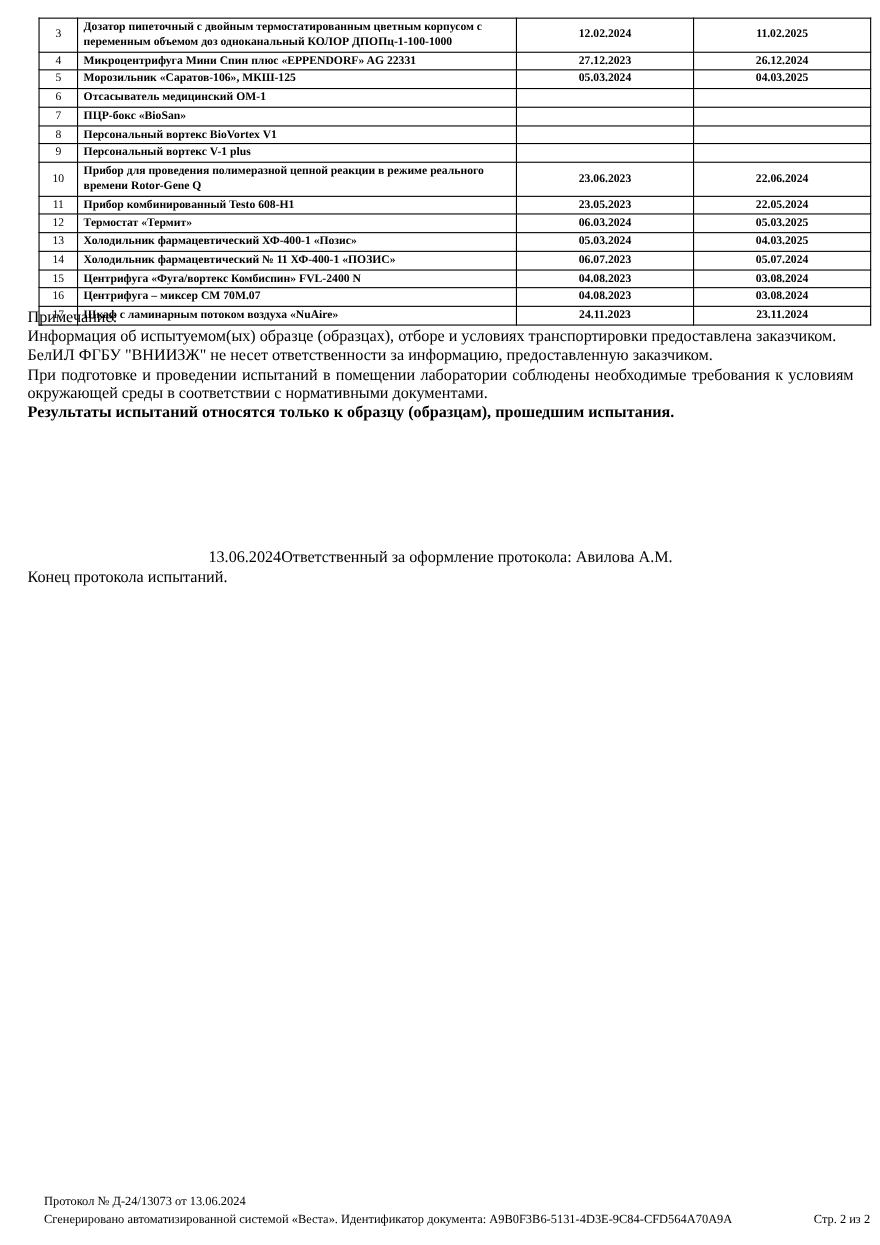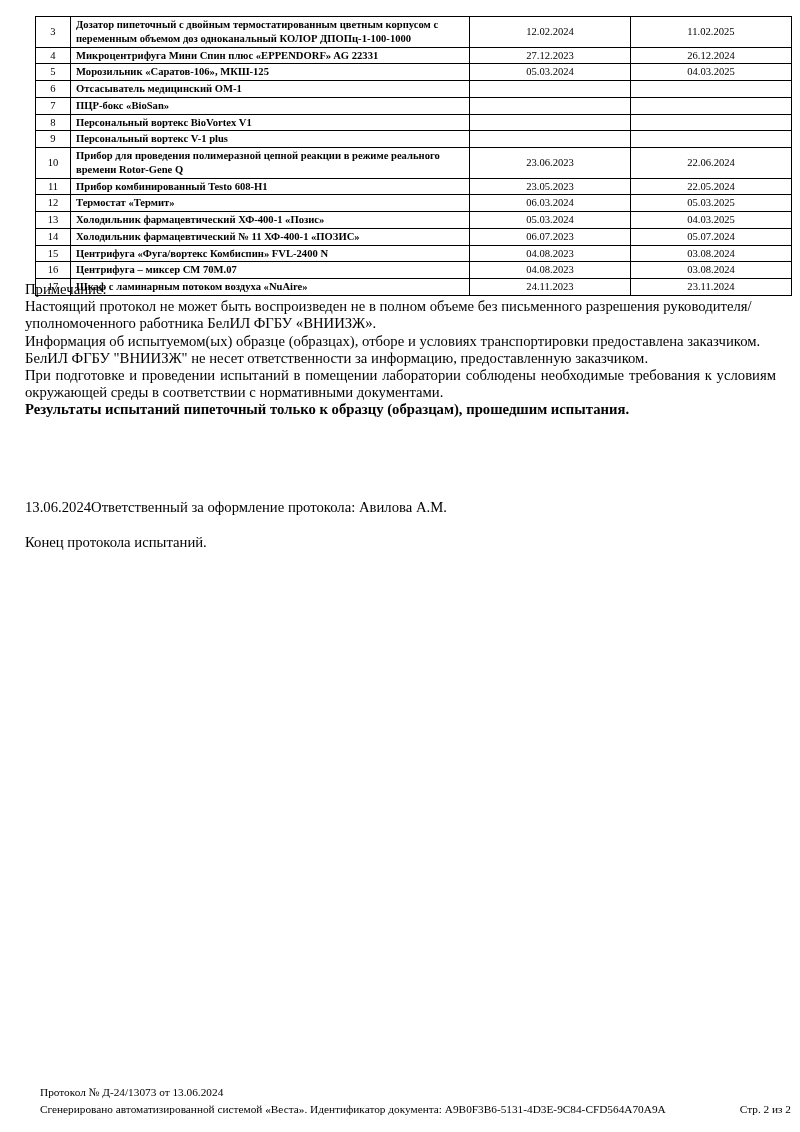--- a/index.html
+++ b/index.html
@@ -22,21 +22,21 @@
   }
   table.equip td {
     border: 1px solid #000;
     padding: 1px 5px;
     font-size: 10.6px;
     line-height: 1.3;
     vertical-align: middle;
   }
   td.c-num  { width: 24px;  text-align: center; font-size: 11px; padding: 1px 2px; }
   td.c-name { width: 388px; font-weight: bold; }
-  td.c-date { width: 150px; text-align: center; font-size: 11px; }
+  td.c-date { width: 150px; text-align: center; font-size: 11px; font-weight: bold; }
 
   
   .notes {
     position: absolute;
     left: 25px; top: 281px;
     width: 751px;
     font-size: 14.7px;
     line-height: 17.2px;
   }
   .notes p { margin: 0; }
@@ -44,22 +44,22 @@
   .p-bold { font-weight: bold; }
 
   
   .signoff {
     position: absolute;
     left: 25px; top: 499px;
     width: 751px;
     font-size: 14.7px;
     line-height: 17.2px;
   }
-  .signoff-row { display: flex; justify-content: flex-start; }
-  .end-line { margin-top: 18px; }
+  .signoff-row { display: flex; justify-content: center; }
+  .end-line { margin-top: 1px; }
 
   
   .footer {
     position: absolute;
     left: 40px; top: 1084px;
     width: 751px;
     font-size: 11.3px;
     line-height: 17px;
   }
   .footer-row2 { display: flex; justify-content: space-between; }
@@ -159,25 +159,24 @@
         <td class="c-num">17</td>
         <td class="c-name">Шкаф с ламинарным потоком воздуха «NuAire»</td>
         <td class="c-date">24.11.2023</td>
         <td class="c-date">23.11.2024</td>
       </tr>
     </tbody>
   </table>
 
   <div class="notes">
     <p>Примечание:</p>
-    <p>Настоящий протокол не может быть воспроизведен не в полном объеме без письменного разрешения руководителя/уполномоченного работника БелИЛ ФГБУ «ВНИИЗЖ».</p>
     <p>Информация об испытуемом(ых) образце (образцах), отборе и условиях транспортировки предоставлена заказчиком.</p>
     <p>БелИЛ ФГБУ "ВНИИЗЖ" не несет ответственности за информацию, предоставленную заказчиком.</p>
     <p class="p-just">При подготовке и проведении испытаний в помещении лаборатории соблюдены необходимые требования к условиям окружающей среды в соответствии с нормативными документами.</p>
-    <p class="p-bold">Результаты испытаний пипеточный только к образцу (образцам), прошедшим испытания.</p>
+    <p class="p-bold">Результаты испытаний относятся только к образцу (образцам), прошедшим испытания.</p>
   </div>
 
   <div class="signoff">
     <div class="signoff-row">
       <span>13.06.2024</span>
       <span>Ответственный за оформление протокола: Авилова А.М.</span>
     </div>
     <div class="end-line">Конец протокола испытаний.</div>
   </div>
 

